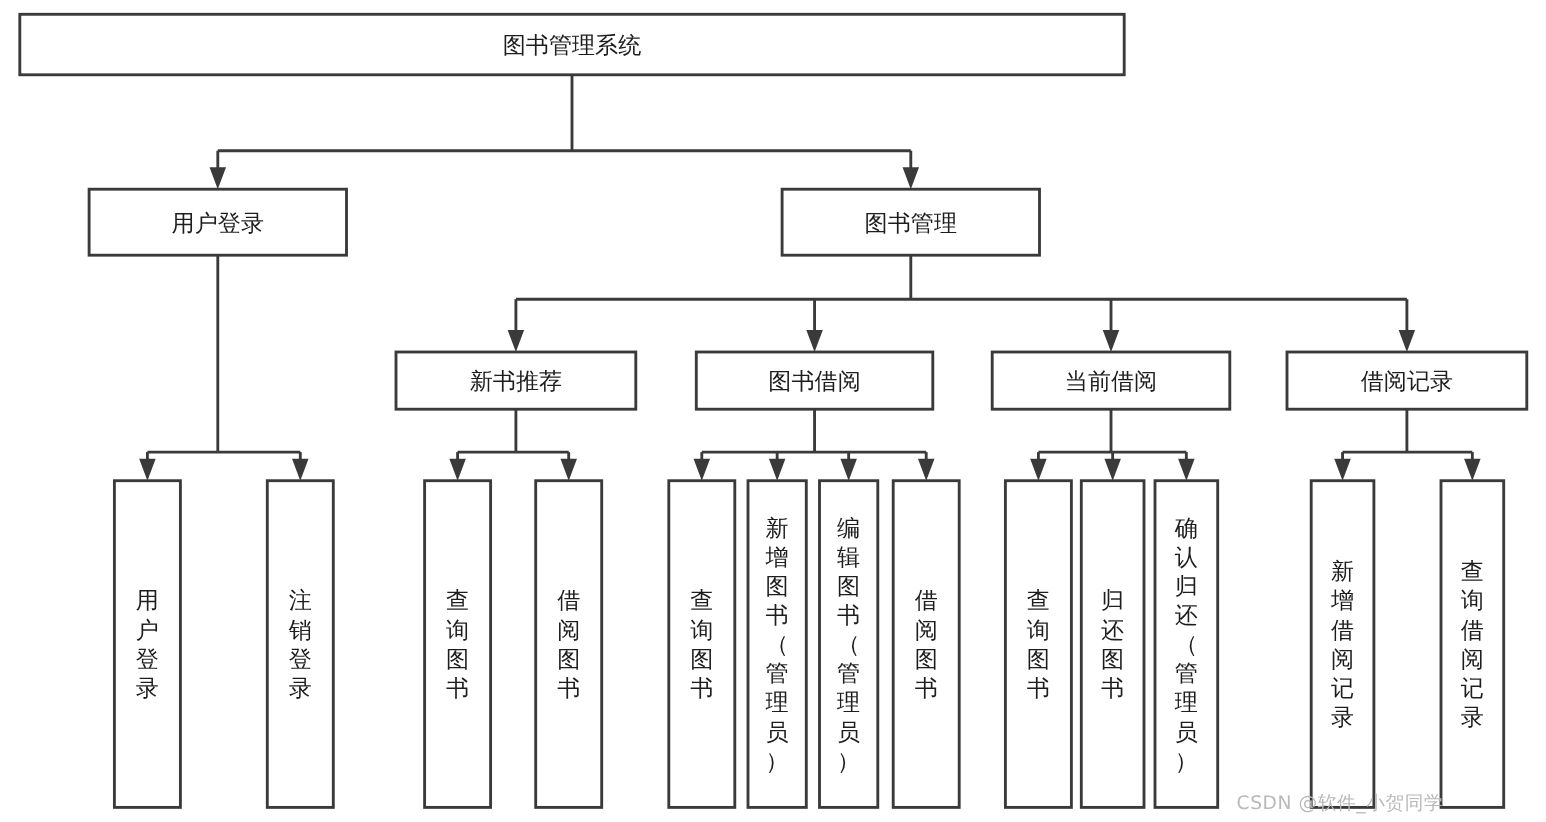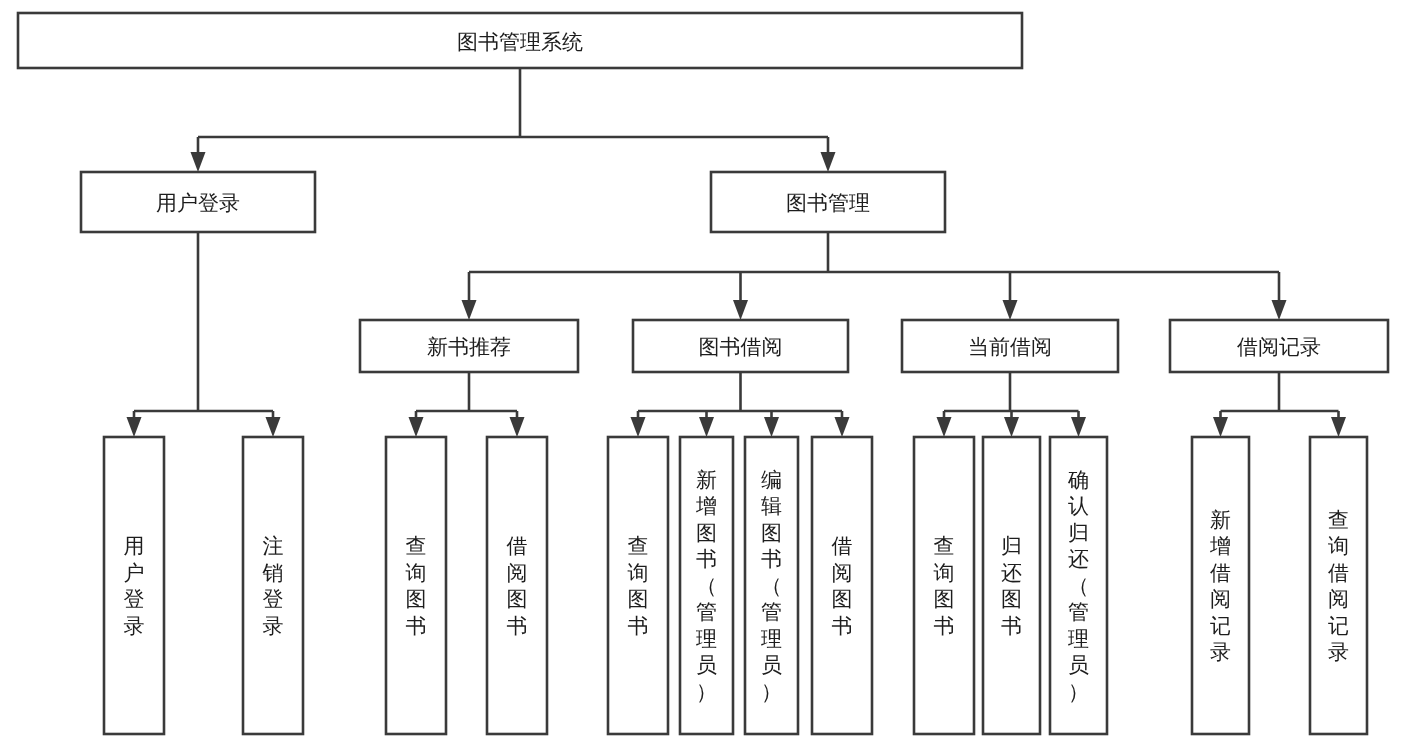--- a/index.html
+++ b/index.html
@@ -203,14 +203,15 @@
           <rect x="1192" y="437" width="57" height="297" class="node-box"></rect>
           <text x="1220.5" class="node-label-v"><tspan x="1220.5" y="526.67">新</tspan><tspan x="1220.5" y="553.17">增</tspan><tspan x="1220.5" y="579.67">借</tspan><tspan x="1220.5" y="606.17">阅</tspan><tspan x="1220.5" y="632.67">记</tspan><tspan x="1220.5" y="659.17">录</tspan></text>
         </g>
         <g>
           <rect x="1310" y="437" width="57" height="297" class="node-box"></rect>
           <text x="1338.5" class="node-label-v"><tspan x="1338.5" y="526.67">查</tspan><tspan x="1338.5" y="553.17">询</tspan><tspan x="1338.5" y="579.67">借</tspan><tspan x="1338.5" y="606.17">阅</tspan><tspan x="1338.5" y="632.67">记</tspan><tspan x="1338.5" y="659.17">录</tspan></text>
         </g>
       </g>
   </svg>
 
+  <div class="watermark-text">CSDN @软件_小贺同学</div>
 
 </div>
 
 </body></html>

